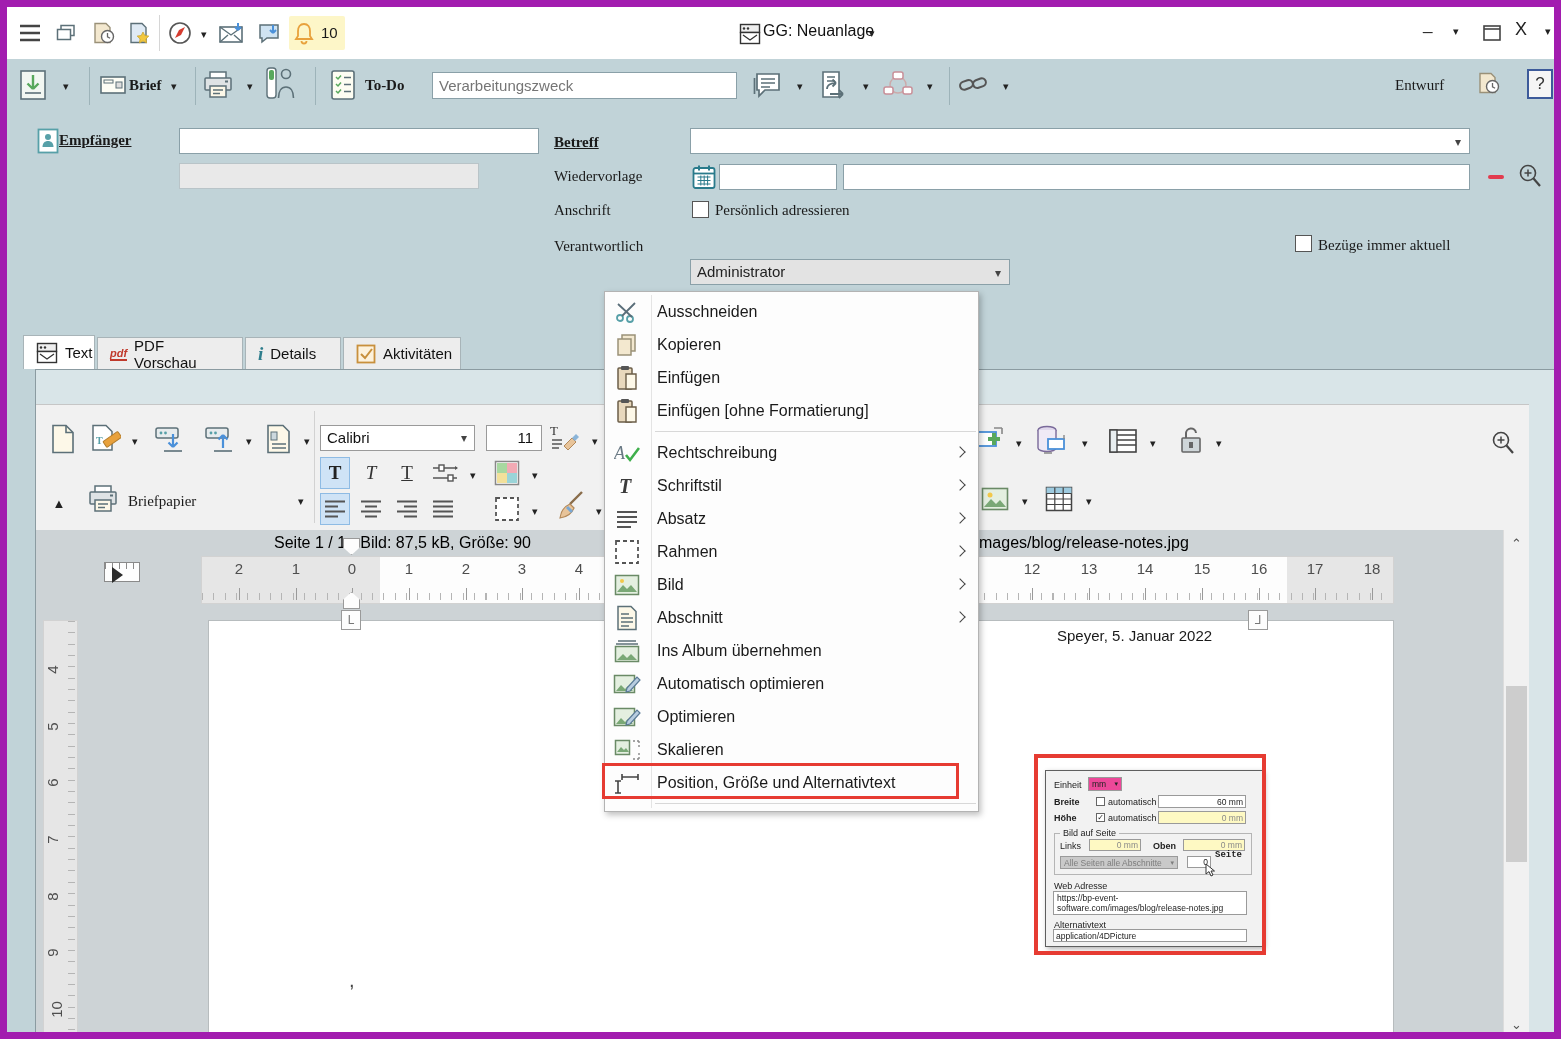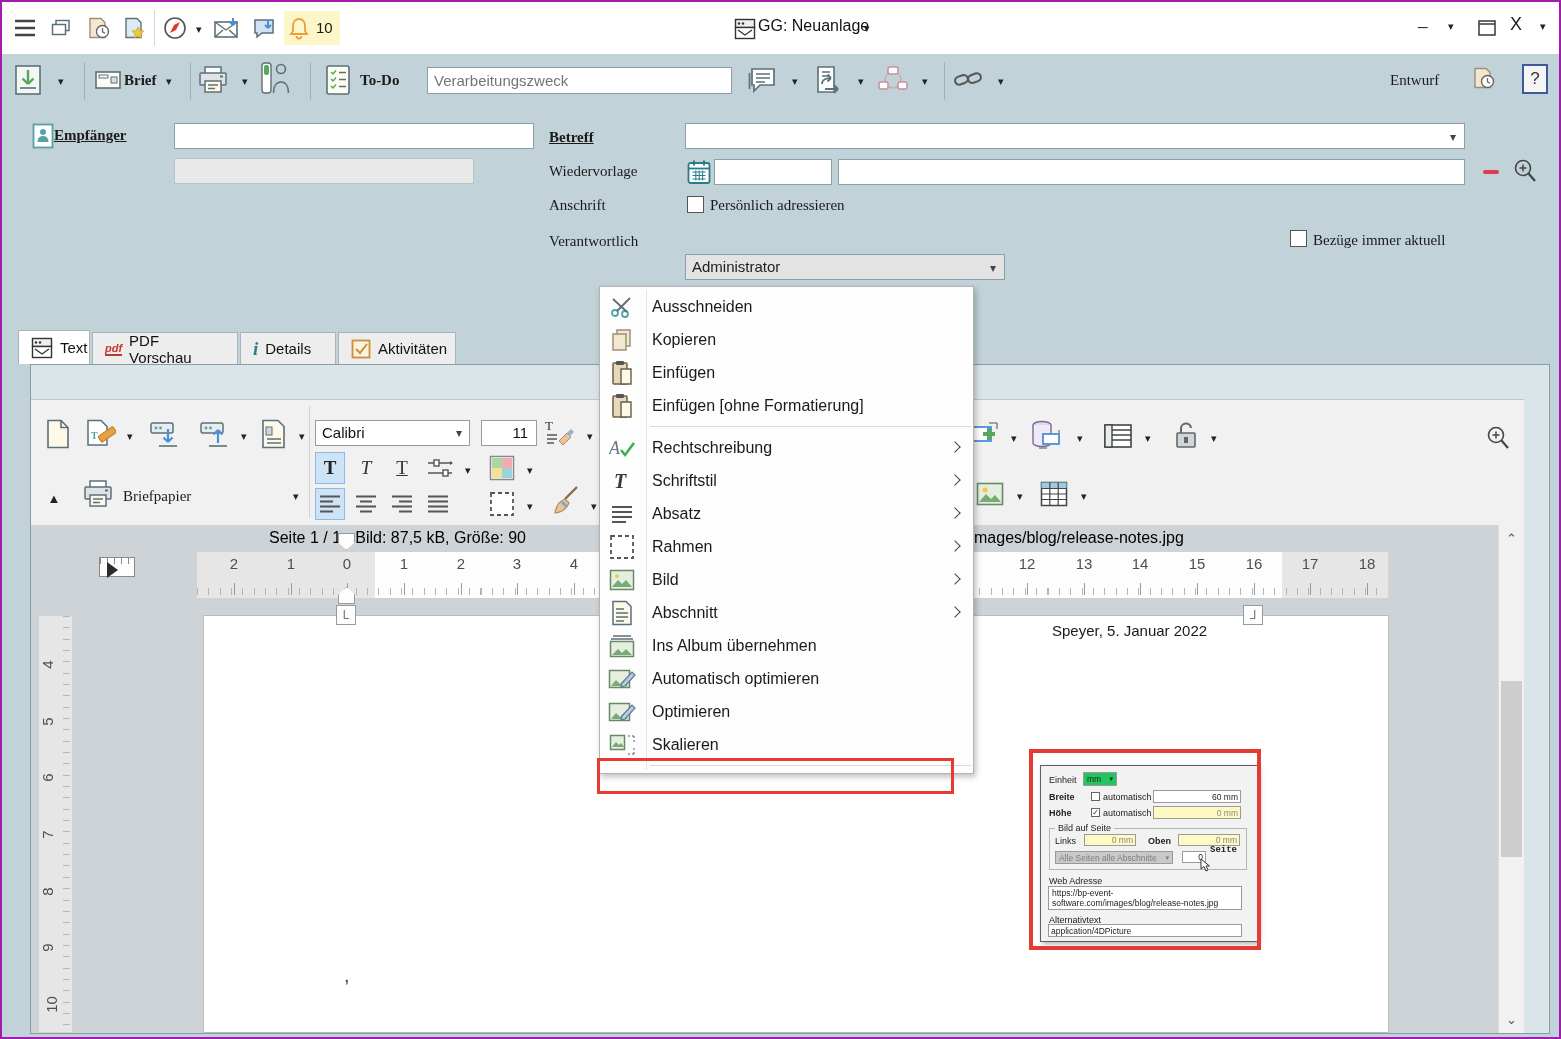--- a/index.html
+++ b/index.html
@@ -1,16 +1,16 @@
 <!DOCTYPE html>
 <html><head>
 <meta charset="utf-8">
 <style>
   html,body{margin:0;padding:0;background:#9fb3b8;font-family:"Liberation Sans",sans-serif;}
-  #win{position:relative;width:1561px;height:1039px;background:#c1d3d8;border:2px solid #a21caf;box-sizing:border-box;overflow:hidden;
+  #win{position:relative;width:1561px;height:1039px;background:#c1d3d8;border:7px solid #a21caf;box-sizing:border-box;overflow:hidden;
        -webkit-user-select:none;user-select:none;}
   .abs{position:absolute;}
   .lbl{font-size:15px;color:#1a1a1a;white-space:nowrap;font-family:Liberation Serif, serif;}
   .ul{text-decoration:underline;}
   .caret{display:inline-block;margin-left:4px;}
   .caret::after{content:"▾";font-size:11px;color:#222;}
   .sep-v{width:1px;background:#9db3b9;}
   .field{background:#fff;border:1px solid #8aa0a8;box-sizing:border-box;font-size:15px;color:#222;padding:2px 6px;}
   .field.gray{background:#e9e9e9;border-color:#b9c4c8;}
   .combo{background:#fff;border:1px solid #8aa0a8;box-sizing:border-box;position:relative;}
@@ -734,28 +734,37 @@
       <div class="mitem">
         <span class="mico">
           <svg width="26" height="22" viewBox="0 0 26 22" fill="none">
             <rect x="1.5" y="1.5" width="14" height="14" fill="#e4efe0" stroke="#6a8a66" stroke-width="1.5"></rect>
             <path d="M3 13l4-5 3 3 2-2 3 4z" fill="#7aa876"></path>
             <path d="M19 2h6M25 2v6M19 20h6M25 20v-6" stroke="#888" stroke-width="1.4" stroke-dasharray="2 2"></path>
           </svg>
         </span>
         <span class="mlabel">Skalieren</span>
       </div>
+      <div class="mitem">
+        <span class="mico">
+          <svg width="26" height="24" viewBox="0 0 26 24" fill="none">
+            <path d="M8 6h16M8 3v6M24 3v6" stroke="#444" stroke-width="1.6"></path>
+            <path d="M4 10v12M1 10h6M1 22h6" stroke="#444" stroke-width="1.6"></path>
+          </svg>
+        </span>
+        <span class="mlabel">Position, Größe und Alternativtext</span>
+      </div>
       <div class="msep"></div>
     </div>
 
   <div class="abs redbox" style="left:595px;top:756px;width:357px;height:36px;z-index:45;"></div>
 
   <div class="abs" id="proppanel">
     <span class="p-lbl" style="left:8px;top:9px;">Einheit</span>
-    <div class="p-select" style="left:42px;top:6px;width:34px;height:14px;background:#22c55e;">
+    <div class="p-select" style="left:42px;top:6px;width:34px;height:14px;background:#ec4899;">
       <span>mm</span>
         <span style="font-size:7px;">▾</span>
     </div>
     <span class="p-lbl" style="left:8px;top:26px;font-weight:bold;">Breite</span>
     <span class="p-chk" style="left:50px;top:26px;"></span>
     <span class="p-lbl" style="left:62px;top:26px;">automatisch</span>
     <div class="p-field" style="left:112px;top:24px;width:88px;height:13px;">60 mm</div>
     <span class="p-lbl" style="left:8px;top:42px;font-weight:bold;">Höhe</span>
     <span class="p-chk" style="left:50px;top:42px;">✓</span>
     <span class="p-lbl" style="left:62px;top:42px;">automatisch</span>

